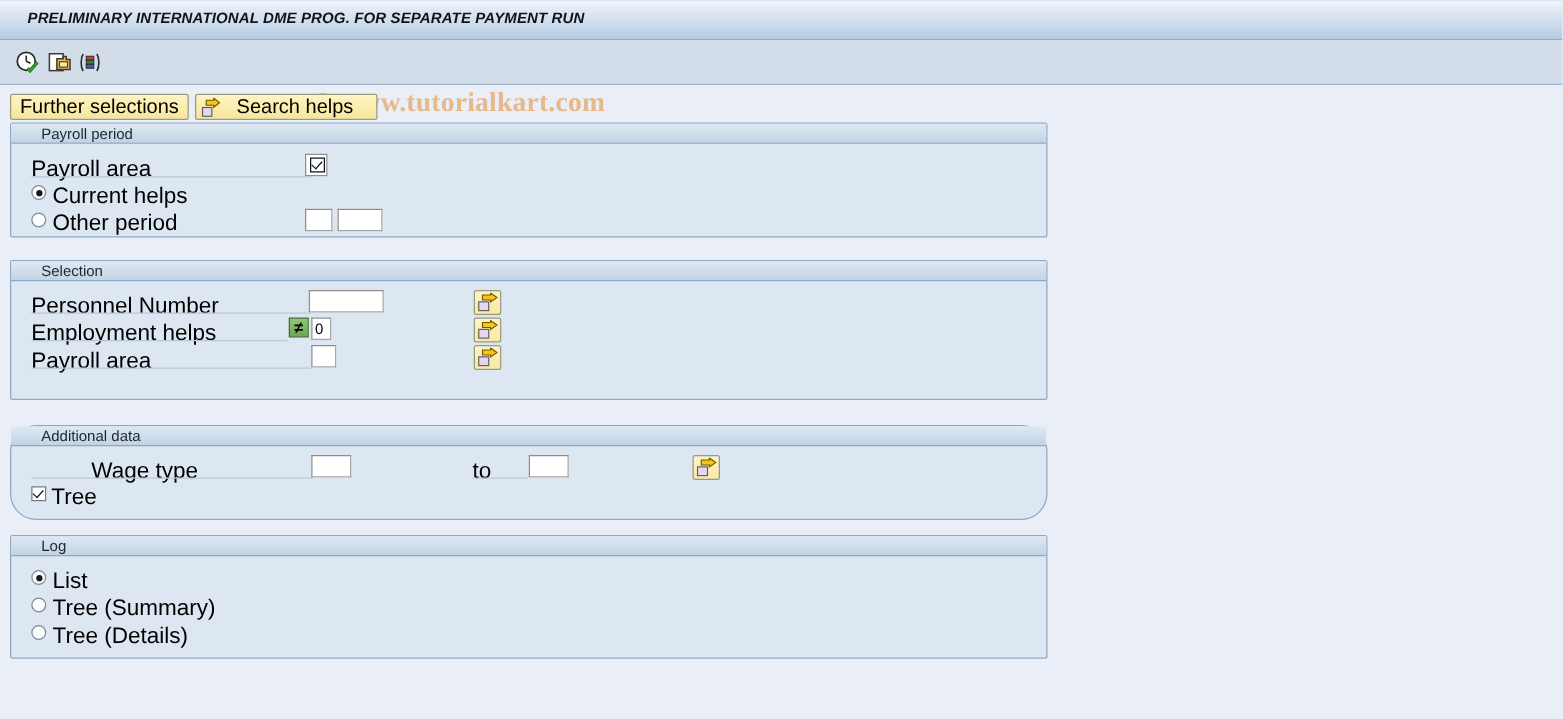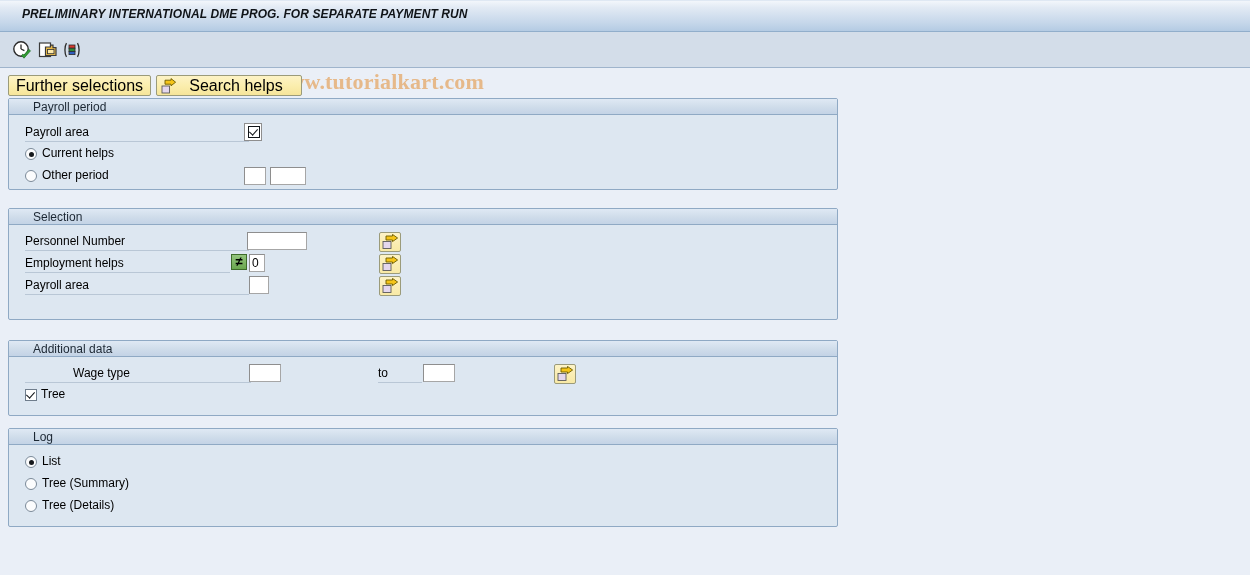--- a/index.html
+++ b/index.html
@@ -128,28 +128,28 @@
     color: #1c2733;
     padding: 1px 0 0 24px;
     box-sizing: border-box;
     line-height: 15px;
     white-space: nowrap;
   }
   .grp-body { position: relative; }
 
   #grp-payroll-period { top: 98px; height: 92px; }
   #grp-selection      { top: 208px; height: 112px; }
-  #grp-additional     { top: 340px; height: 76px; }
+  #grp-additional     { top: 340px; height: 76px; border-radius: 21px; }
   #grp-log            { top: 428px; height: 99px; }
 
   
   .lbl {
     position: absolute;
     font-family: "Liberation Sans", sans-serif;
-    font-size: 12px;
+    font-size: 18px;
     color: #000;
     white-space: nowrap;
   }
   .leader {
     position: absolute;
     height: 1px;
     background: #b9c7d6;
   }
   .inp {
     position: absolute;

